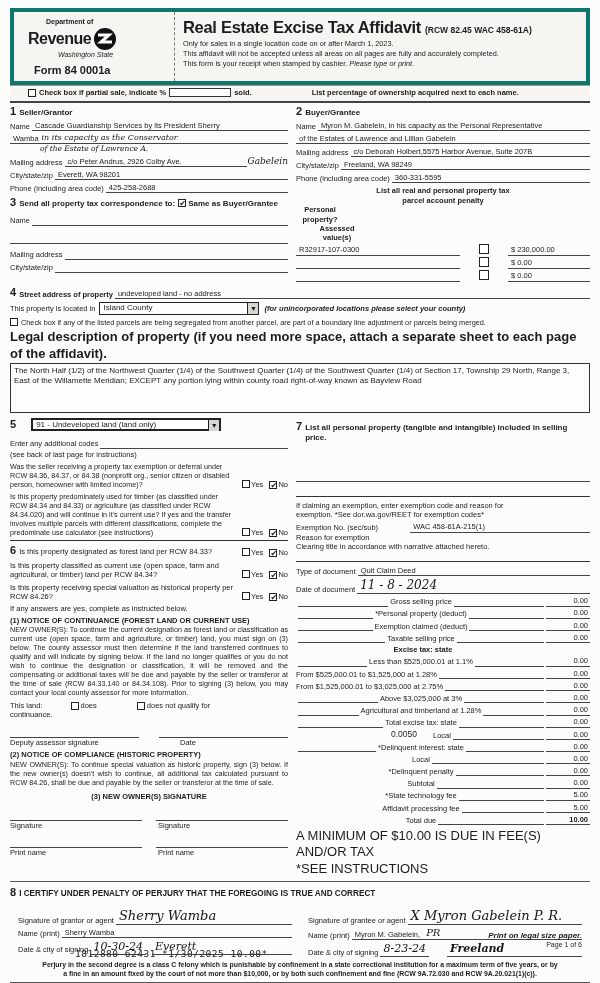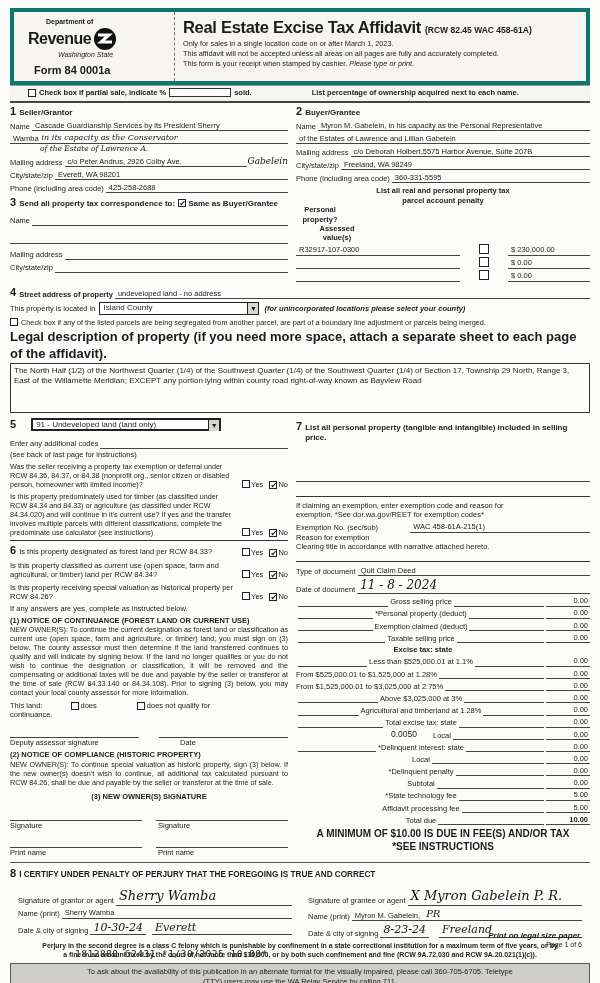--- a/index.html
+++ b/index.html
@@ -81,21 +81,21 @@
   .taxlabel { white-space:nowrap; }
   .taxfill { flex:1; border-bottom:1px solid #444; margin:0 2px; min-width:10px; }
   .taxval { width:44px; text-align:right; border-bottom:1px solid #444; flex:none; padding-right:2px; }
   .excise-hdr { text-align:center; font-weight:bold; margin:2px 40px 0 0; }
 
   
   .sig-cols { display:flex; margin-top:6px; }
   .sig-half { flex:1; padding:0 8px; }
   .sigtext { font-size:13px; }
 
-  .small-caps-note { text-align:center; font-weight:bold; font-size:10px; margin-top:3px; }
+  .small-caps-note { font-weight:normal; font-size:13px; margin-top:3px; }
 
   
   .perjury { font-size:6.9px; font-weight:bold; text-align:center; margin-top:4px; line-height:1.3; }
   .access-box {
     border:1.5px solid #555; background:#cfcec8; color:#222; text-align:center;
     font-size:7.5px; padding:3px 14px; margin-top:3px; line-height:1.35;
     border-bottom:3px solid #444;
   }
   .footer-row { display:flex; align-items:baseline; margin-top:4px; }
   .stamp { position:absolute; left:75px; top:948px; font-family:"DejaVu Sans Mono", monospace; font-size:9.5px; letter-spacing:0.5px; color:#222; }
@@ -549,21 +549,21 @@
               <span class="uline hand sigtext" style="flex:1; white-space:nowrap;">X Myron Gabelein  P. R.</span>
             </div>
           <div class="fline">
               <span class="flabel">Name (print)</span>
               <span class="uline">Myron M. Gabelein,</span>
               <span class="uline hand" style="flex:1; font-size:10px;">PR</span>
             </div>
           <div class="fline">
               <span class="flabel">Date &amp; city of signing</span>
               <span class="uline hand" style="font-size:11px;">8-23-24</span>
-              <span class="uline hand" style="flex:1; font-size:11px; margin-left:10px;">Freeland</span>
+              <span class="uline hand" style="flex:1; font-size:11px; margin-left:18px;font-weight:bold;">Freeland</span>
             </div>
         </div>
       </div>
     </div>
 
     <div class="perjury">
       <div>Perjury in the second degree is a class C felony which is punishable by confinement in a state correctional institution for a maximum term of five years, or by</div>
       <div>a fine in an amount fixed by the court of not more than $10,000, or by both such confinement and fine (RCW 9A.72.030 and RCW 9A.20.021(1)(c)).</div>
     </div>
     <div class="access-box">

